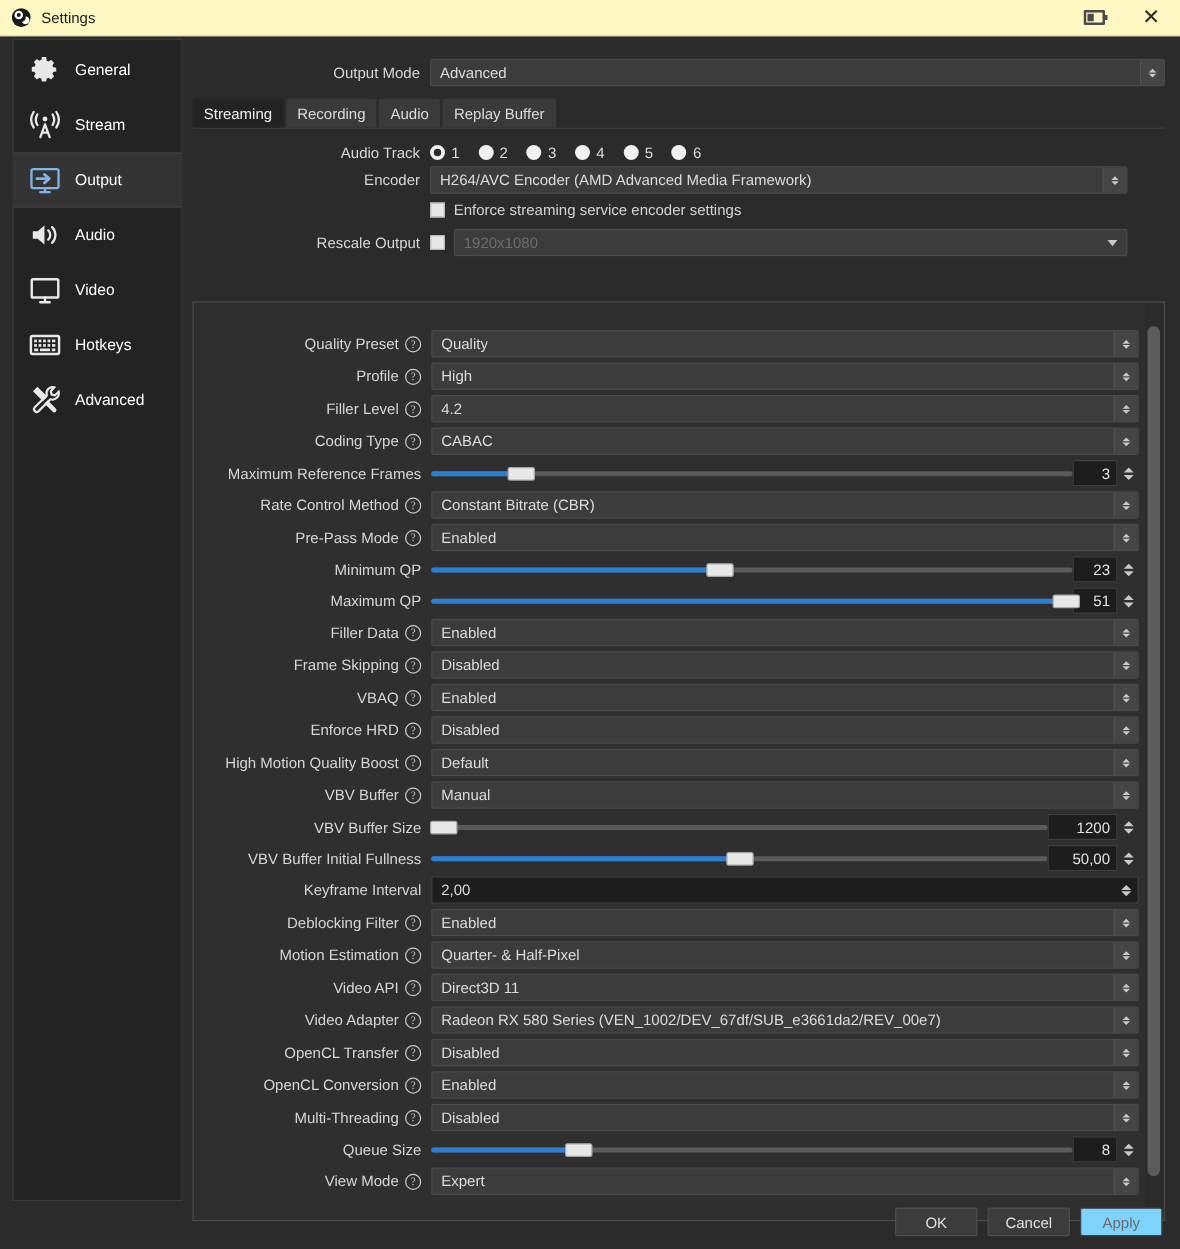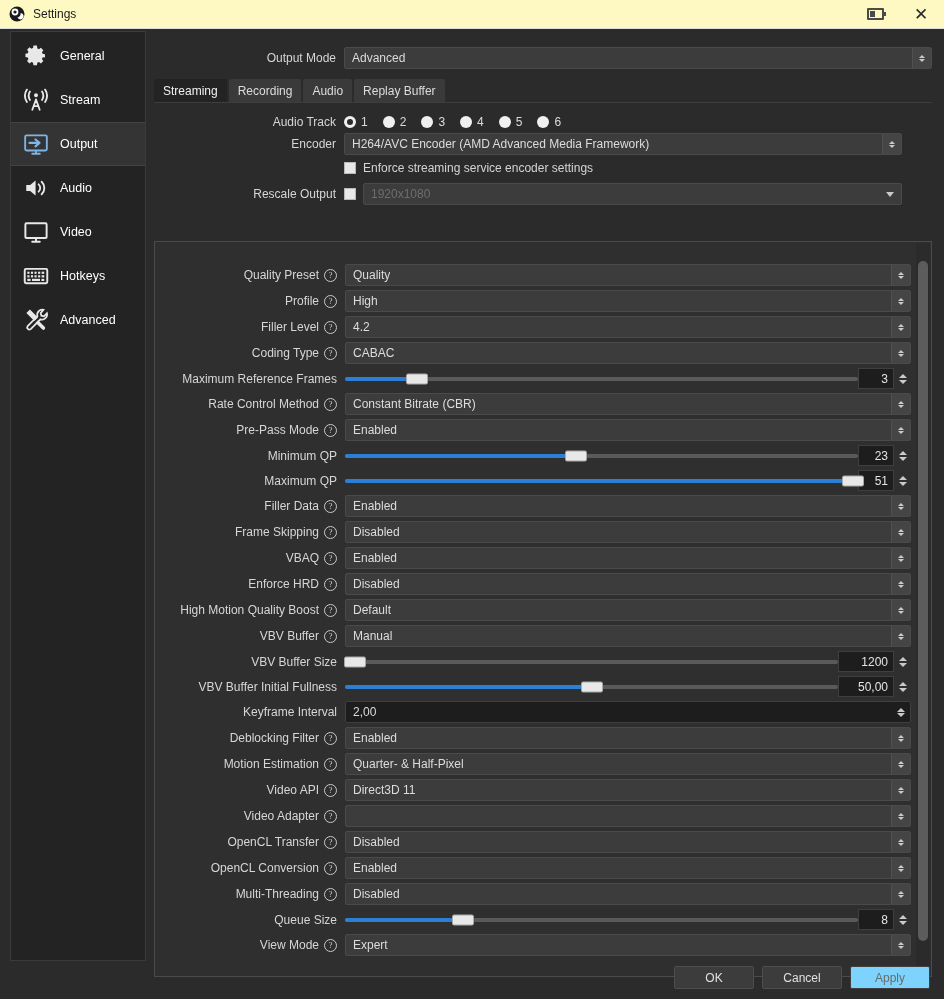--- a/index.html
+++ b/index.html
@@ -134,21 +134,21 @@
   .scrollthumb {
     position:absolute; left:2px; right:2px; top: 18px; height: 680px;
     background:#5c5c5c; border-radius:5px; cursor:pointer;
   }
 
   
   .footer {
     position:absolute; right: 14px; bottom: 10px; display:flex; gap: 8px;
   }
   .btn {
-    width: 80px; height: 23px; background:#3c3c3c; border:1px solid #4d4d4d; border-radius:2px;
+    width: 66px; height: 23px; background:#3c3c3c; border:1px solid #4d4d4d; border-radius:2px;
     color:#e0e0e0; font-size:12px; display:flex; align-items:center; justify-content:center; cursor:pointer;
   }
   .btn.disabled { color:#6b6b6b; background:#7dd3fc; border-color:#404040; cursor:default; }
 
   .toprow { padding-right: 12px; }
 </style>
 </head>
 <body>
 
 <div class="titlebar">
@@ -640,20 +640,21 @@
                 <span class="chev sm down"></span>
               </span>
             </div>
           </div>
           <div class="row">
             <div class="lbl">
               <span>Video Adapter</span>
               <span class="help">?</span>
             </div>
             <div class="combo">
+              <span class="txt">Radeon RX 580 Series (VEN_1002/DEV_67df/SUB_e3661da2/REV_00e7)</span>
               <span class="spin">
                 <span class="chev sm up"></span>
                 <span class="chev sm down"></span>
               </span>
             </div>
           </div>
           <div class="row">
             <div class="lbl">
               <span>OpenCL Transfer</span>
               <span class="help">?</span>

